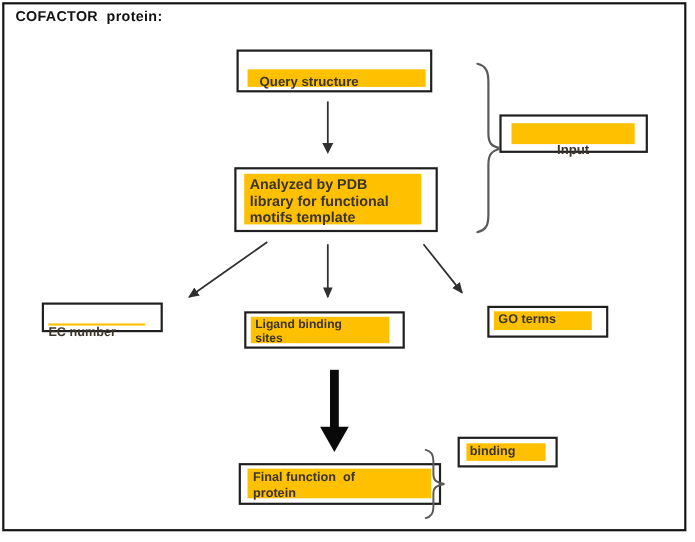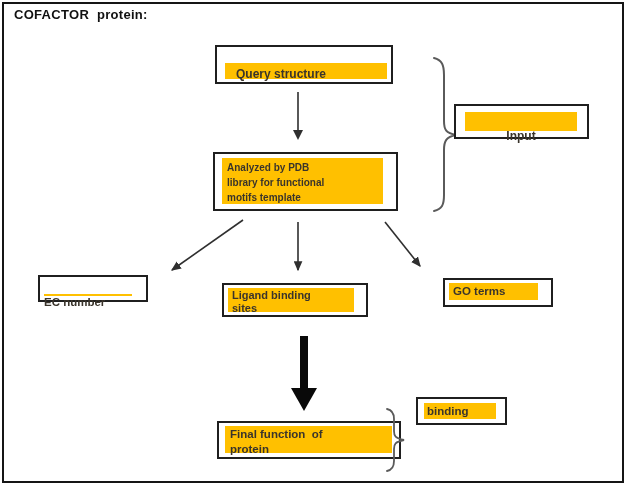--- a/index.html
+++ b/index.html
@@ -14,21 +14,21 @@
     white-space:pre;letter-spacing:.3px;
   }
   .node{position:absolute;background:#fff;border:2px solid #1f1f1f;box-sizing:border-box;}
   .fill{position:absolute;background:var(--accent);color:#3a342b;font-weight:bold;}
   .ln{white-space:pre;}
 
   #n-query{left:215px;top:45px;width:178px;height:39px;}
   #n-query .fill{left:8px;right:4px;top:3px;bottom:3px;font-size:12px;padding:4px 0 0 11px;margin-top:13px;}
 
   #n-analysis{left:213px;top:152px;width:185px;height:59px;}
-  #n-analysis .fill{left:7px;right:13px;top:4px;bottom:5px;font-size:10px;line-height:15px;padding:2px 0 0 5px;}
+  #n-analysis .fill{left:7px;right:13px;top:4px;bottom:5px;font-size:13px;line-height:15px;padding:2px 0 0 5px;}
 
   #n-input{left:454px;top:104px;width:135px;height:35px;}
   #n-input .fill{left:9px;right:10px;top:6px;bottom:6px;font-size:12px;text-align:center;padding-top:17px;}
 
   #n-ec{left:38px;top:275px;width:110px;height:27px;}
   #n-ec .fill{left:4px;right:14px;top:2px;bottom:4px;font-size:11.5px;padding:2px 0 0 0;margin-top:15px;}
 
   #n-ligand{left:222px;top:283px;width:146px;height:34px;}
   #n-ligand .fill{left:4px;right:12px;top:3px;bottom:3px;font-size:11px;line-height:13px;padding:1px 0 0 4px;}
 

